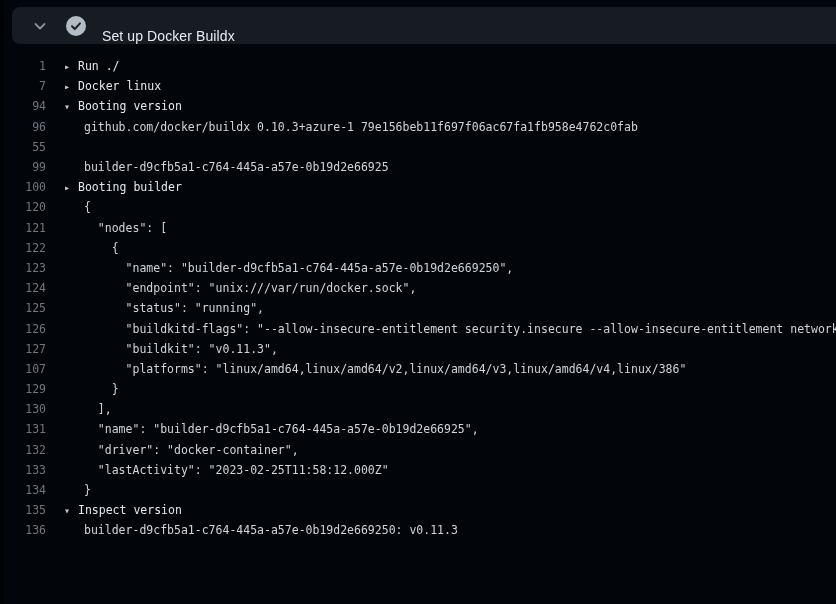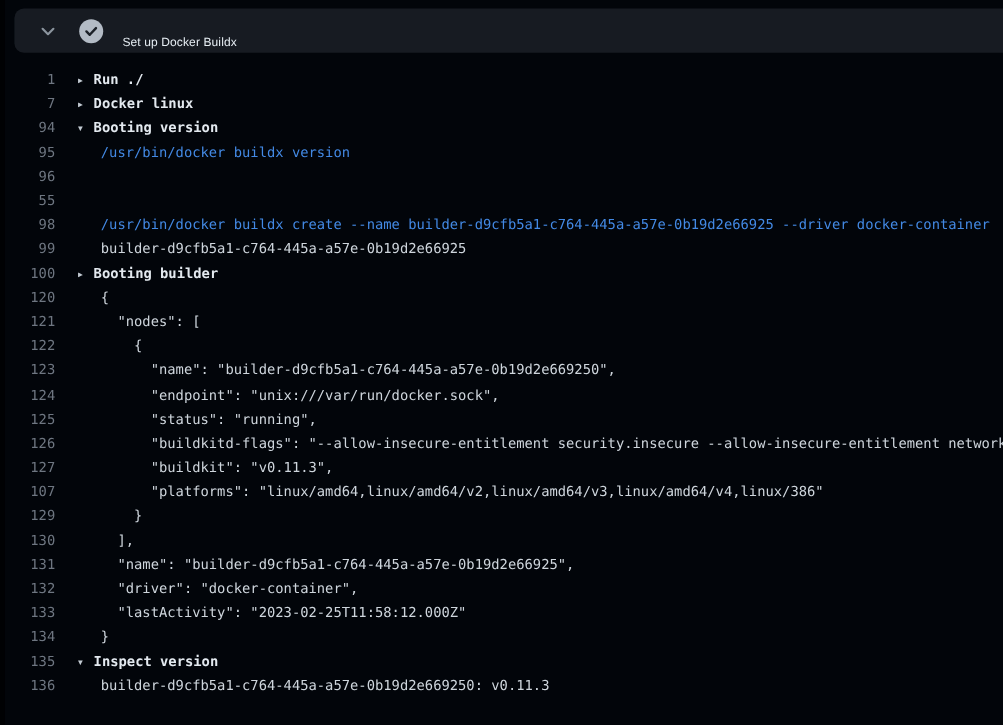--- a/index.html
+++ b/index.html
@@ -26,41 +26,41 @@
   .chev svg{ display:block; }
   .check-badge{
     width:20px; height:20px; margin-left:18px;
     border-radius:50%;
     background:#b3bbc5;
     display:flex; align-items:center; justify-content:center;
   }
   .check-badge svg{ display:block; }
   .step-title{
     margin-left:16px;
-    font-size:10px; color:#e6edf3; letter-spacing:.1px;margin-top:20px;
+    font-size:14px; color:#e6edf3; letter-spacing:.1px;margin-top:20px;
   }
   
   .log{
     position:absolute; left:0; top:56px; right:0;
     font-family:"DejaVu Sans Mono", monospace;
     font-size:11.5px;
   }
   .line{
     display:flex; align-items:center;
     height:20.2px;
     white-space:pre;
   }
   .num{
     width:46px; flex-shrink:0;
     text-align:right;
     color:#6e7681;
     cursor:pointer;
   }
   .ltext{ overflow:hidden; }
-  .line.group .ltext{ padding-left:18px; color:#cfd6dd; cursor:pointer;font-weight:bold; }
+  .line.group .ltext{ padding-left:18px; color:#cfd6dd; cursor:pointer; }
   .arrow{
     display:inline-block; width:14px;
     color:#c3cbd3; font-size:10px;
   }
   .gtitle{ color:#e3e9ef; }
   .line.cmd .ltext{ padding-left:38px; color:#4389e4; }
   .line.out .ltext{ padding-left:38px; color:#ced5dc; }
 </style>
 </head>
 <body>
@@ -78,24 +78,22 @@
       <path d="M2 6.2 L4.8 9 L10 3.4"></path>
     </svg>
   </span>
   <span class="step-title">Set up Docker Buildx</span>
 </div>
 
 <div class="log" id="log">
     <div class="line group"><span class="num">1</span><span class="ltext"><span class="arrow">▸</span><span class="gtitle">Run ./</span></span></div>
     <div class="line group"><span class="num">7</span><span class="ltext"><span class="arrow">▸</span><span class="gtitle">Docker linux</span></span></div>
     <div class="line group"><span class="num">94</span><span class="ltext"><span class="arrow">▾</span><span class="gtitle">Booting version</span></span></div>
-    <div class="line cmd"><span class="num">95</span><span class="ltext">/usr/bin/docker buildx version</span></div>
-    <div class="line out"><span class="num">96</span></div>
+    <div class="line out"><span class="num">96</span><span class="ltext">github.com/docker/buildx 0.10.3+azure-1 79e156beb11f697f06ac67fa1fb958e4762c0fab</span></div>
     <div class="line group"><span class="num">55</span></div>
-    <div class="line cmd"><span class="num">98</span><span class="ltext">/usr/bin/docker buildx create --name builder-d9cfb5a1-c764-445a-a57e-0b19d2e66925 --driver docker-container</span></div>
     <div class="line out"><span class="num">99</span><span class="ltext">builder-d9cfb5a1-c764-445a-a57e-0b19d2e66925</span></div>
     <div class="line group"><span class="num">100</span><span class="ltext"><span class="arrow">▸</span><span class="gtitle">Booting builder</span></span></div>
     <div class="line out"><span class="num">120</span><span class="ltext">{</span></div>
     <div class="line out"><span class="num">121</span><span class="ltext">  "nodes": [</span></div>
     <div class="line out"><span class="num">122</span><span class="ltext">    {</span></div>
     <div class="line out"><span class="num">123</span><span class="ltext">      "name": "builder-d9cfb5a1-c764-445a-a57e-0b19d2e669250",</span></div>
     <div class="line out"><span class="num">124</span><span class="ltext">      "endpoint": "unix:///var/run/docker.sock",</span></div>
     <div class="line out"><span class="num">125</span><span class="ltext">      "status": "running",</span></div>
     <div class="line out"><span class="num">126</span><span class="ltext">      "buildkitd-flags": "--allow-insecure-entitlement security.insecure --allow-insecure-entitlement network.host",</span></div>
     <div class="line out"><span class="num">127</span><span class="ltext">      "buildkit": "v0.11.3",</span></div>

